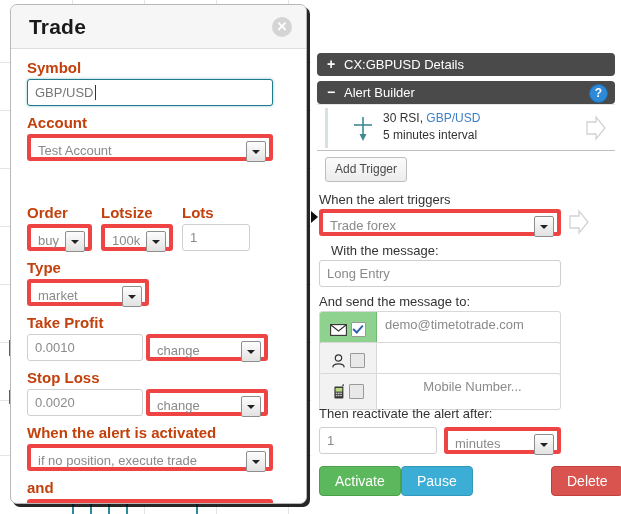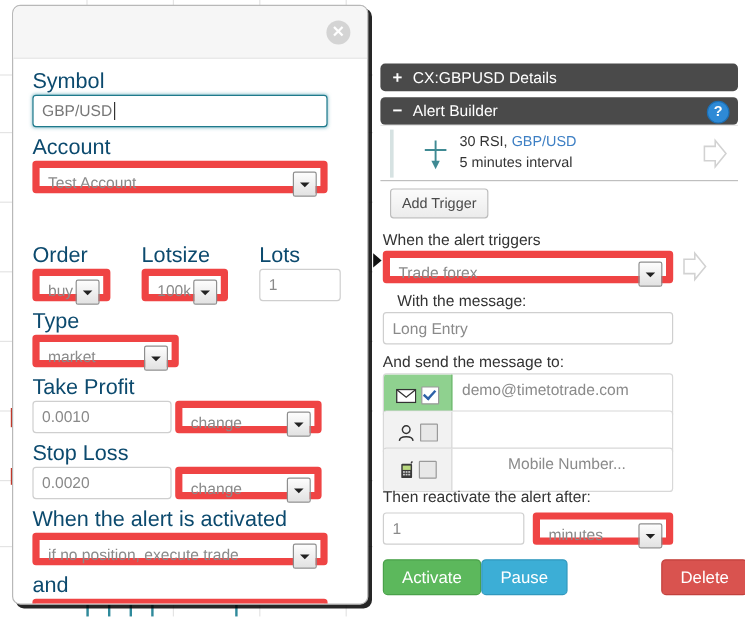--- a/index.html
+++ b/index.html
@@ -97,24 +97,25 @@
     font-weight: bold;
     line-height: 20px;
     text-align: center;
     cursor: pointer;
     font-family: "Liberation Serif", serif;
   }
   #modal-body {
     padding: 11px 16px 0 16px;
   }
   .fld-label {
-    font-size: 18px;
-    color: #0c4a6e;
+    font-size: 15px;
+    color: #c2410c;
     margin: 0 0 4px 0;
     line-height: 15px;
+    font-weight: bold;
   }
   .fld-row {
     margin-bottom: 9px;
   }
   .txtinput {
     box-sizing: border-box;
     height: 27px;
     border: 1px solid #cfcfcf;
     border-radius: 3px;
     background: #ffffff;
@@ -126,21 +127,21 @@
     outline: none;
   }
   .txtinput.focused {
     border: 1px solid #1f7a8c;
     box-shadow: 0 0 3px rgba(40,140,160,0.55);
     color: #777777;
   }
   .sel {
     box-sizing: border-box;
     height: 27px;
-    border: 6px solid #ef4444;
+    border: 4px solid #ef4444;
     border-radius: 3px;
     background: #ffffff;
     position: relative;
     cursor: pointer;
   }
   .sel .sel-val {
     position: absolute;
     left: 7px;
     top: 0;
     line-height: 25px;
@@ -161,21 +162,21 @@
   }
   .sel .sel-btn:after {
     content: "";
     position: absolute;
     left: 5px;
     top: 8px;
     border-left: 4px solid transparent;
     border-right: 4px solid transparent;
     border-top: 4px solid #222222;
   }
-  .inline-3 { display: flex; gap: 26px; margin-top: 44px; }
+  .inline-3 { display: flex; gap: 9px; margin-top: 44px; }
   .inline-3 .col-order { width: 65px; }
   .inline-3 .col-lotsize { width: 72px; }
   .inline-3 .col-lots { width: 68px; }
   .inline-2 { display: flex; gap: 3px; }
 
   
   #right-panel {
     position: absolute;
     left: 311px;
     top: 0;
@@ -383,20 +384,21 @@
   <div class="vol-bar" style="left:72px; top:496px; height:18px;"></div>
   <div class="vol-bar" style="left:90px; top:500px; height:14px;"></div>
   <div class="vol-bar" style="left:108px; top:494px; height:20px;"></div>
   <div class="vol-bar" style="left:126px; top:501px; height:13px;"></div>
   <div class="vol-bar" style="left:196px; top:504px; height:10px;"></div>
 </div>
 
 <div id="trade-modal">
 
   <div id="modal-header">
+    <div id="modal-title">Trade</div>
     <div id="modal-close">✕</div>
   </div>
 
   <div id="modal-body">
 
     <div class="fld-row">
       <div class="fld-label">Symbol</div>
       <div class="txtinput focused" style="width:246px"><span>GBP/USD</span><span style="border-left:1px solid #333;margin-left:1px;">&nbsp;</span></div>
     </div>
 

